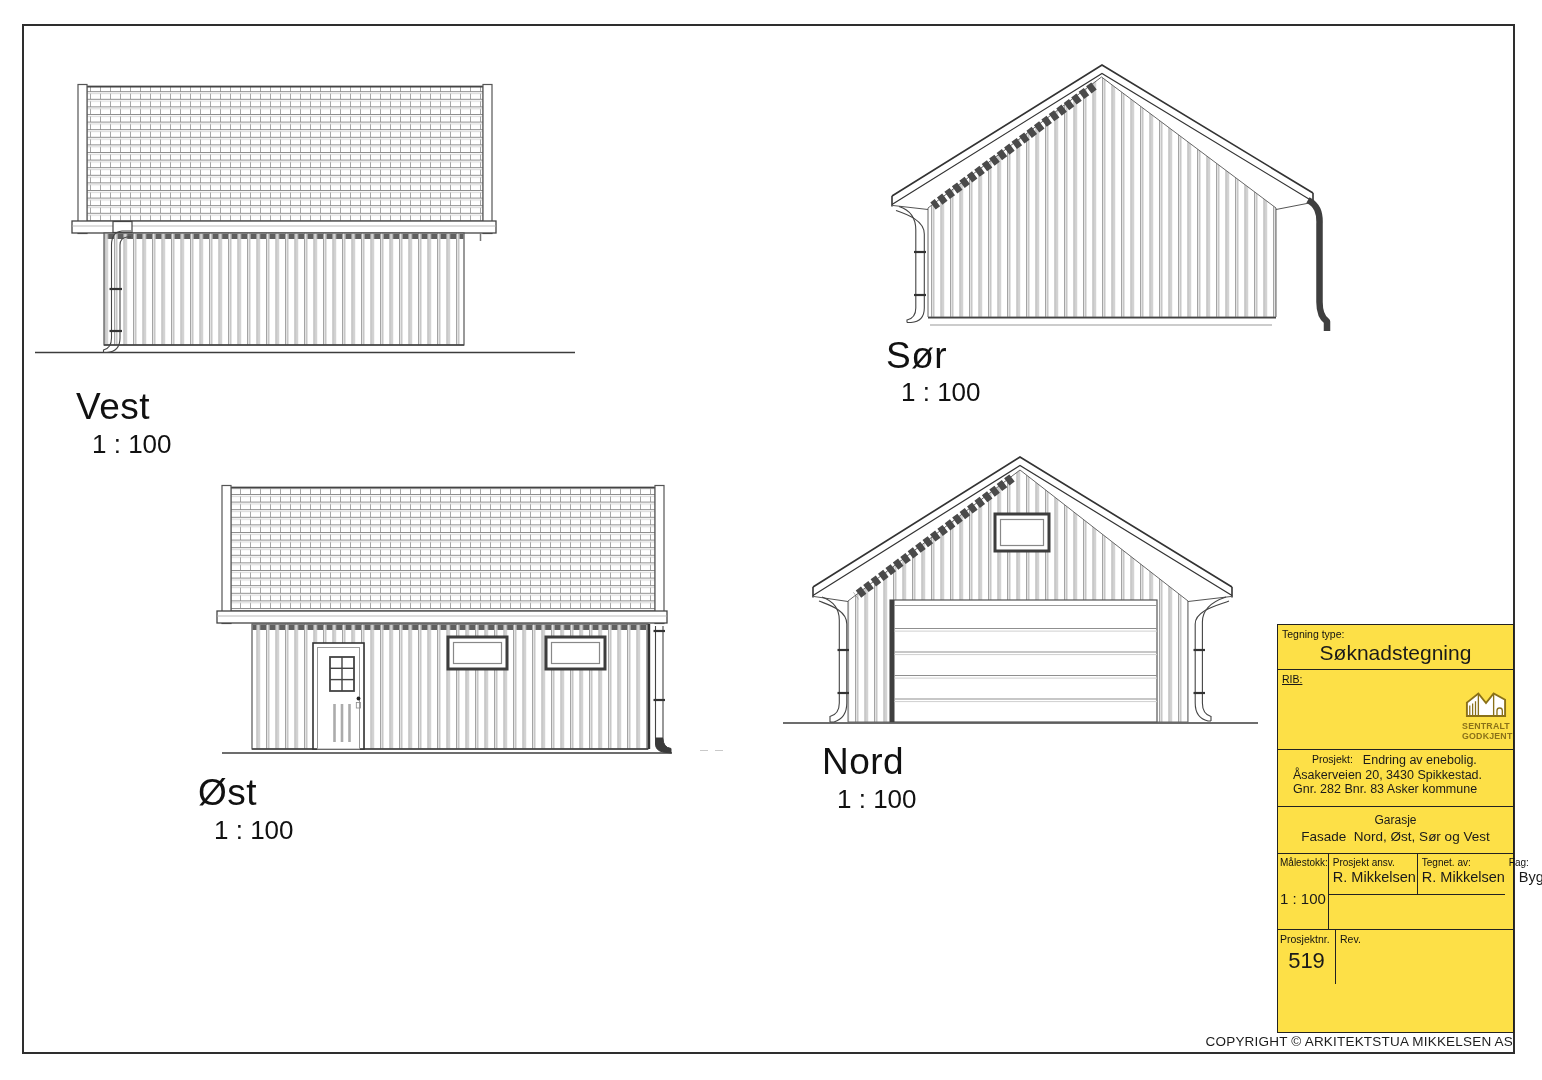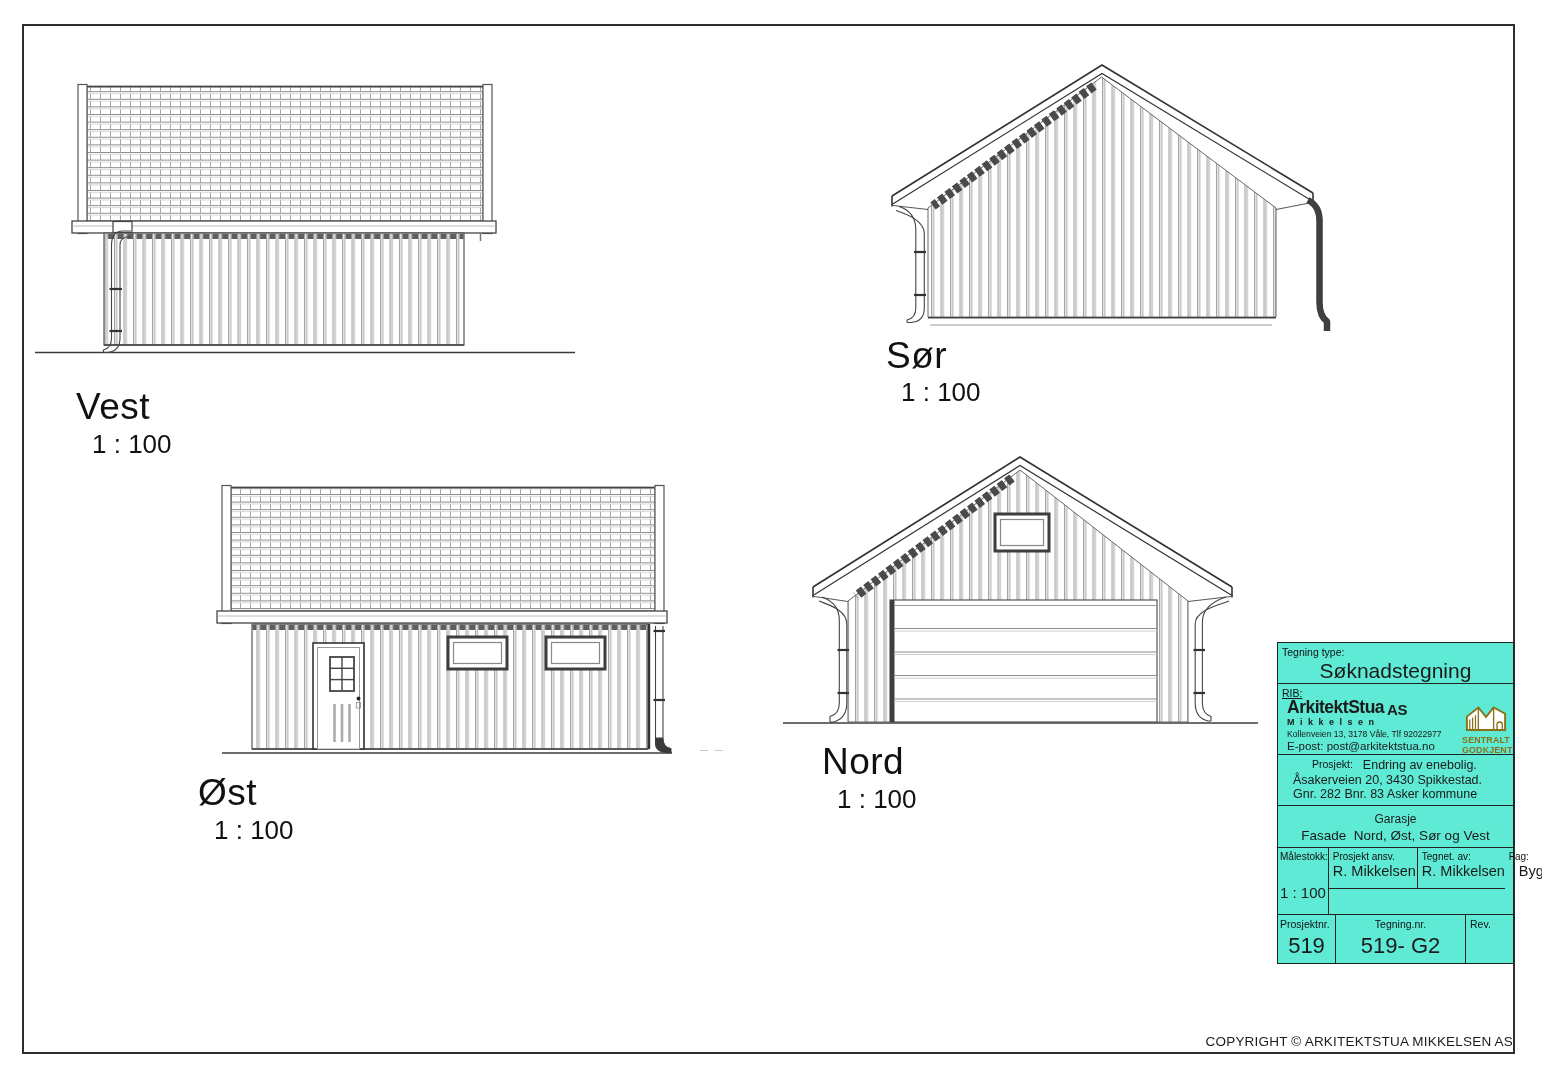--- a/index.html
+++ b/index.html
@@ -4,22 +4,22 @@
 <style>
   html,body{margin:0;padding:0;background:#fff;}
   .page{position:relative;width:1542px;height:1080px;background:#fff;overflow:hidden;
         font-family:"Liberation Sans",sans-serif;color:#1a1a1a;}
   .sheet-border{position:absolute;left:22px;top:24px;width:1493px;height:1030px;
         border:2px solid #2e2e2e;box-sizing:border-box;}
   .drawing-svg{position:absolute;left:0;top:0;}
   .elev-label{position:absolute;font-size:37px;color:#111;letter-spacing:0.5px;}
   .elev-scale{position:absolute;font-size:26px;color:#111;}
   
-  .tblock{position:absolute;left:1277px;top:642px;width:237px;height:322px;
-        border:1.6px solid #222;box-sizing:border-box;background:#5eead4;display:flex;flex-direction:column;}
+  .tblock{position:absolute;left:1277px;top:624px;width:237px;height:409px;
+        border:1.6px solid #222;box-sizing:border-box;background:#fde047;display:flex;flex-direction:column;}
   .tb-row{border-bottom:1.3px solid #222;box-sizing:border-box;position:relative;}
   .tb-row:last-child{border-bottom:none;}
   .tb-lbl{font-size:10.5px;color:#111;padding:3px 0 0 4px;}
   .tb-big{font-size:21px;text-align:center;margin-top:1px;}
   .r1{height:45px;} .r2{height:50px;} .r3{height:80px;text-decoration:underline;} .r4{height:57px;}
   .r5{height:47px;} .r6{height:76px;display:flex;flex-direction:row;} .r7{height:54px;display:flex;flex-direction:row;}
   .firm{position:absolute;left:9px;top:14px;width:150px;}
   .firm-name{font-size:17.5px;font-weight:bold;letter-spacing:-0.5px;line-height:18px;white-space:nowrap;}
   .firm-as{font-size:15px;font-weight:bold;display:inline-block;transform:translateY(1.5px);margin-left:3px;}
   .firm-sub{font-size:9px;font-weight:bold;letter-spacing:5.5px;line-height:10px;}
@@ -221,26 +221,20 @@
   <div class="elev-label" style="left:822px;top:741px;">Nord</div>
   <div class="elev-scale" style="left:837px;top:784px;">1 : 100</div>
 
   <div class="tblock">
     <div class="tb-row r1">
       <div class="tb-lbl">Tegning type:</div>
       <div class="tb-big">Søknadstegning</div>
     </div>
     <div class="tb-row r3">
       <div class="tb-lbl">RIB:</div>
-      <div class="firm">
-        <div class="firm-name"><span>ArkitektStua</span><span class="firm-as">AS</span></div>
-        <div class="firm-sub">Mikkelsen</div>
-        <div class="firm-addr">Kollenveien 13, 3178 Våle, Tlf 92022977</div>
-        <div class="firm-mail">E-post: post@arkitektstua.no</div>
-      </div>
       <div class="badge">
         <svg width="42" height="27" viewBox="0 0 44 28">
           <path d="M2,26 L2,12 L14,2.5 L22,12.5 L30,2.5 L42,9 L42,26 Z" fill="#fff" stroke="#8a7119" stroke-width="2"></path>
           <path d="M14,2.5 L14,26 M30,2.5 L30,26" stroke="#8a7119" stroke-width="1.4"></path>
           <path d="M5,26 V15 M8,26 V13 M11,26 V10.5" stroke="#8a7119" stroke-width="1.3"></path>
           <path d="M33.5,26 v-5.5 a2.8,2.8 0 0 1 5.6,0 v5.5" fill="none" stroke="#8a7119" stroke-width="1.4"></path>
         </svg>
         <div class="badge-txt">SENTRALT</div>
         <div class="badge-txt">GODKJENT</div>
       </div>
@@ -283,24 +277,20 @@
             <div class="sval">19.01.2026</div>
           </div>
         </div>
       </div>
     </div>
     <div class="tb-row r7">
       <div class="c7a">
         <div class="tb-lbl" style="padding-left:2px;">Prosjektnr.</div>
         <div class="v7">519</div>
       </div>
-      <div class="c7b">
-        <div class="tb-lbl lbl-c">Tegning.nr.</div>
-        <div class="v7">519- G2</div>
-      </div>
       <div class="c7c">
         <div class="tb-lbl">Rev.</div>
       </div>
     </div>
   </div>
 
   <div class="copyright">COPYRIGHT © ARKITEKTSTUA MIKKELSEN AS</div>
 </div>
 
 </body></html>

